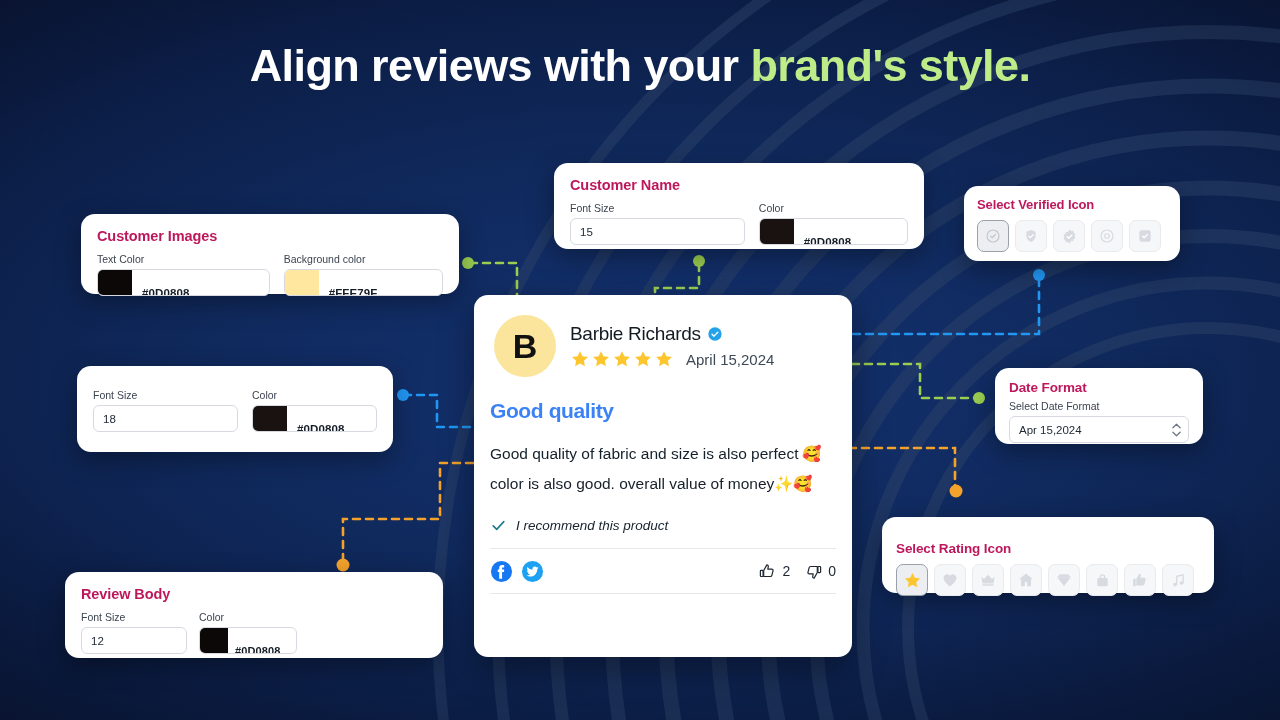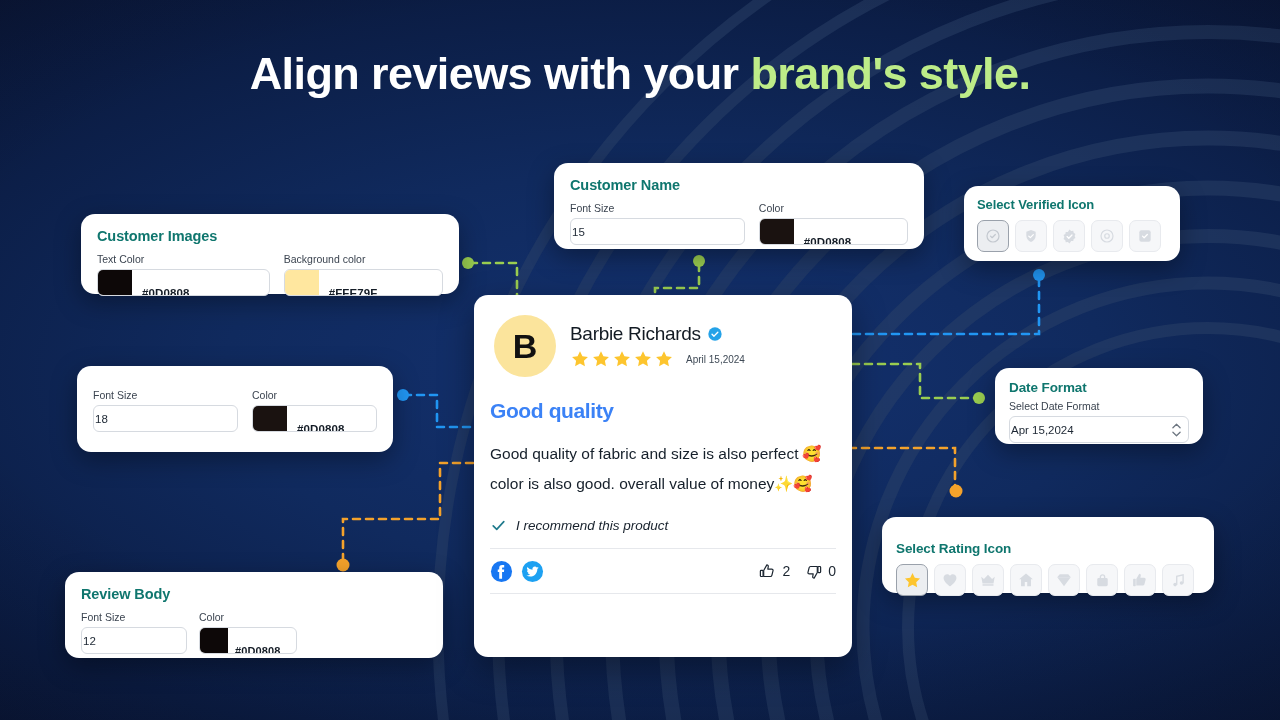--- a/index.html
+++ b/index.html
@@ -19,21 +19,21 @@
   }
   #bg svg { position: absolute; inset: 0; width: 1280px; height: 720px; }
   #vign {
     position:absolute; inset:0;
     background: radial-gradient(120% 100% at 50% 45%, rgba(0,0,0,0) 45%, rgba(4,8,20,.55) 100%);
     pointer-events:none;
   }
 
   
   #title {
-    position: absolute; top: 48px; left: 0; width: 1280px;
+    position: absolute; top: 40px; left: 0; width: 1280px;
     text-align: center;
     font-size: 45px; font-weight: 700; letter-spacing: -0.6px;
     color: #ffffff;
     font-family: "Liberation Sans", sans-serif;
     z-index: 6;
   }
   #title .accent { color: #bdec88; }
 
   
   #wires { position: absolute; inset: 0; z-index: 3; pointer-events: none; }
@@ -41,32 +41,32 @@
   
   .card {
     position: absolute;
     background: #ffffff;
     border-radius: 14px;
     box-shadow: 0 8px 26px rgba(0,0,0,.35);
     z-index: 5;
     color: #14202b;
   }
   .card-title {
-    font-size: 14.5px; font-weight: 700; color: #0f766e;
+    font-size: 14.5px; font-weight: 700; color: #be185d;
     letter-spacing: -0.1px;
   }
   .fieldlabel {
     font-size: 10.5px; color: #3b4450; margin-bottom: 4px; display: block;
   }
   .field-row { display: flex; gap: 14px; }
   .field { display: flex; flex-direction: column; }
   .input {
     height: 27px; border: 1px solid #d6dae0; border-radius: 6px;
     background: #fff; display: flex; align-items: center;
-    font-size: 11.5px; color: #1d2733; padding-left: 1px;
+    font-size: 11.5px; color: #1d2733; padding-left: 9px;
     overflow: hidden;
   }
   .color-input {
     height: 27px; border: 1px solid #d6dae0; border-radius: 6px;
     background:#fff; display: flex; align-items: stretch; overflow: hidden;
   }
   .swatch { width: 34px; flex: 0 0 34px; }
   .color-hex {
     display:flex; align-items:center; padding-left: 10px;
     font-size: 11.5px; font-weight: 700; color:#141c26; letter-spacing:.1px;margin-top:20px;
@@ -100,21 +100,21 @@
     width: 62px; height: 62px; border-radius: 50%;
     background: #fbe49c; color:#111; flex: 0 0 62px;
     display:flex; align-items:center; justify-content:center;
     font-size: 34px; font-weight: 700; line-height:1;
   }
   #rev-head-txt { margin-left: 14px; padding-top: 8px; }
   #rev-name-row { display:flex; align-items:center; gap:6px; }
   #rev-name { font-size: 19px; font-weight: 400; color:#121a23; letter-spacing:-.3px; }
   #rev-stars-row { display:flex; align-items:center; gap:12px; margin-top: 4px; }
   #rev-stars { display:flex; gap:1px; }
-  #rev-date { font-size: 10px; color: #3f4a56; }
+  #rev-date { font-size: 15px; color: #3f4a56; }
   #rev-title {
     padding: 22px 22px 0 16px; font-size: 21px; font-weight: 700;
     color:#3b82f6; letter-spacing:-.4px;
   }
   #rev-body {
     padding: 16px 22px 0 16px; font-size: 15.5px; line-height: 30px;
     color:#16202b;
   }
   #rev-rec {
     display:flex; align-items:center; gap:9px;

